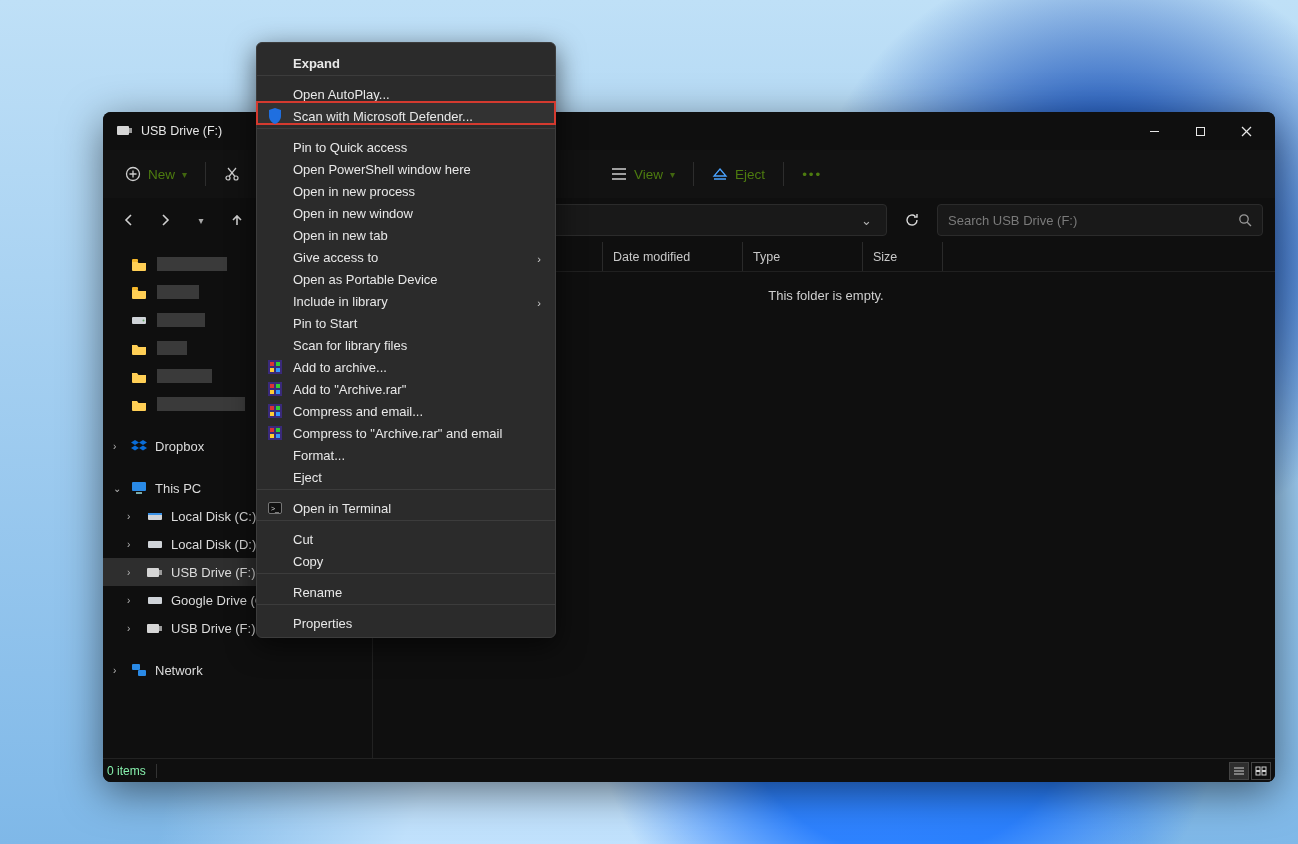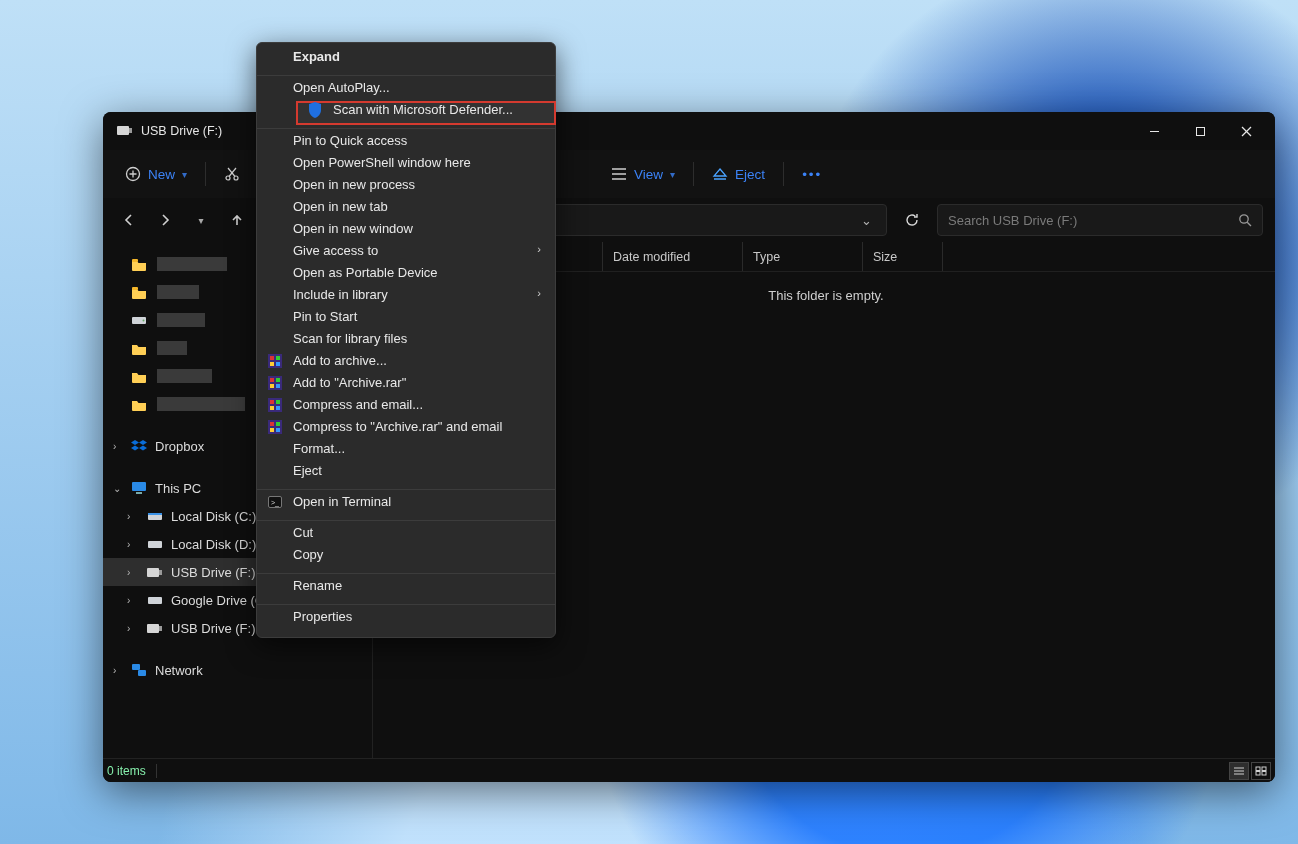--- a/index.html
+++ b/index.html
@@ -48,21 +48,21 @@
   }
 
   
   .toolbar {
     height: 48px; display:flex; align-items:center;
     padding: 0 10px; gap: 0;
     background:#121212;
   }
   .tbitem {
     display:flex; align-items:center; gap:7px;
-    padding: 6px 12px; color:#3b82f6; font-size:13.5px;
+    padding: 6px 12px; color:#4d7c0f; font-size:13.5px;
     border-radius:4px;
   }
   .tdiv { width:1px; height:24px; background:#2d2d2d; margin:0 6px; }
   .chev { font-size:10px; opacity:0.8; }
 
   
   .navrow {
     height: 44px; display:flex; align-items:center; gap:8px;
     padding: 0 12px; background:#0f0f0f;
   }
@@ -133,34 +133,33 @@
     width:300px;
     background:#2b2b2b;
     border:1px solid #3c3c3c;
     border-radius:6px;
     box-shadow: 0 8px 28px rgba(0,0,0,0.6);
     padding:6px 0;
     color:#e8e8e8;
     font-size:13px;
   }
   .ctxitem {
-    display:flex; align-items:flex-start;
+    display:flex; align-items:flex-end;
     height:22px;
     padding: 0 14px 0 36px;
     position:relative;
   }
   .ctxitem.bold { font-weight:600; }
   .ctxitem .cicon { position:absolute; left:10px; width:16px; height:16px; display:flex; align-items:center; justify-content:center; }
   .ctxitem .sub { margin-left:auto; font-size:11px; opacity:0.85; }
   .ctxsep { height:1px; background:#3c3c3c; margin:4px 0; }
   .ctxitem.highlighted {
     outline:2px solid #d43a2f;
     outline-offset:-1px;
     background:#323232;
-    margin-left:40px;
   }
 
   
   svg { display:block; }
   .ic-usb { width:16px; height:11px; }
   .ic-folder { width:16px; height:13px; }
 
   
   .grip { width:4px; background:transparent; position:relative; }
   .grip::after { content:""; position:absolute; left:1px; top:40%; width:2px; height:110px; background:#353535; }
@@ -517,24 +516,24 @@
   <div class="ctxitem">
       <span>Pin to Quick access</span>
     </div>
   <div class="ctxitem">
       <span>Open PowerShell window here</span>
     </div>
   <div class="ctxitem">
       <span>Open in new process</span>
     </div>
   <div class="ctxitem">
+      <span>Open in new window</span>
+    </div>
+  <div class="ctxitem">
       <span>Open in new tab</span>
-    </div>
-  <div class="ctxitem">
-      <span>Open in new window</span>
     </div>
   <div class="ctxitem">
       <span>Give access to</span>
       <span class="sub">›</span>
     </div>
   <div class="ctxitem">
       <span>Open as Portable Device</span>
     </div>
   <div class="ctxitem">
       <span>Include in library</span>

